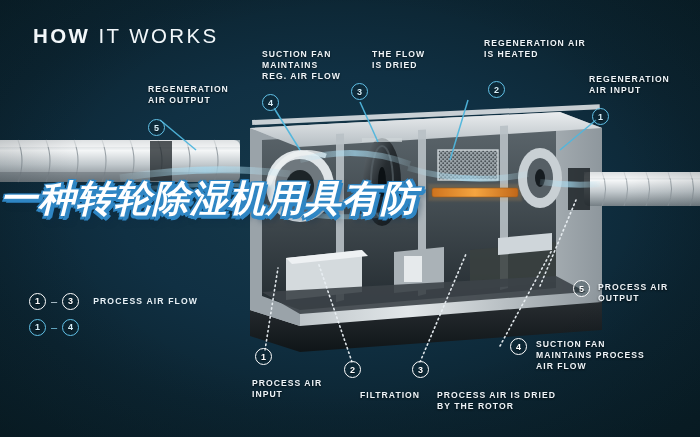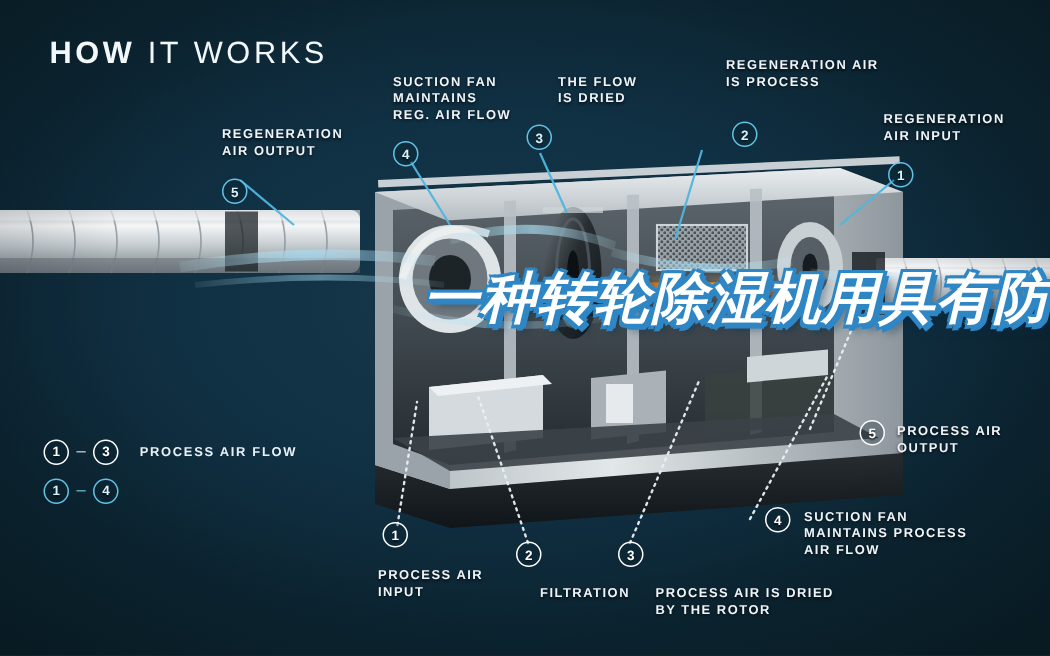--- a/index.html
+++ b/index.html
@@ -67,21 +67,21 @@
   .dash { color:#cfe0ea; font-size:11px; margin:0 5px; }
   .dash.cy { color:#79c8e6; }
   .ltext {
     font-size:8.6px; letter-spacing:1.15px; font-weight:700; color:#e8f1f6;
     margin-left:14px; white-space:nowrap;
   }
 
   
   #cn {
     position:absolute; left:0; top:178px; width:700px;
-    text-align:right; pointer-events:none;
+    text-align:left; pointer-events:none;
   }
   #cn div {
     font-family:"DejaVu Sans", sans-serif;
     font-weight:700;
     font-size:37px;
     line-height:41px;
     letter-spacing:1px;
     color:#ffffff;
     font-style:italic;
     text-shadow:
@@ -281,21 +281,21 @@
   <div class="clabel" style="left:262px; top:49px;">SUCTION FAN
 MAINTAINS
 REG. AIR FLOW</div>
   <div class="num cy" style="left:262px; top:94px;">4</div>
 
   <div class="clabel" style="left:372px; top:49px;">THE FLOW
 IS DRIED</div>
   <div class="num cy" style="left:351px; top:83px;">3</div>
 
   <div class="clabel" style="left:484px; top:38px;">REGENERATION AIR
-IS PROCESS</div>
+IS HEATED</div>
   <div class="num cy" style="left:488px; top:81px;">2</div>
 
   <div class="clabel" style="left:589px; top:74px;">REGENERATION
 AIR INPUT</div>
   <div class="num cy" style="left:592px; top:108px;">1</div>
 
   <div class="num" style="left:573px; top:280px;">5</div>
   <div class="clabel" style="left:598px; top:282px;">PROCESS AIR
 OUTPUT</div>
 

